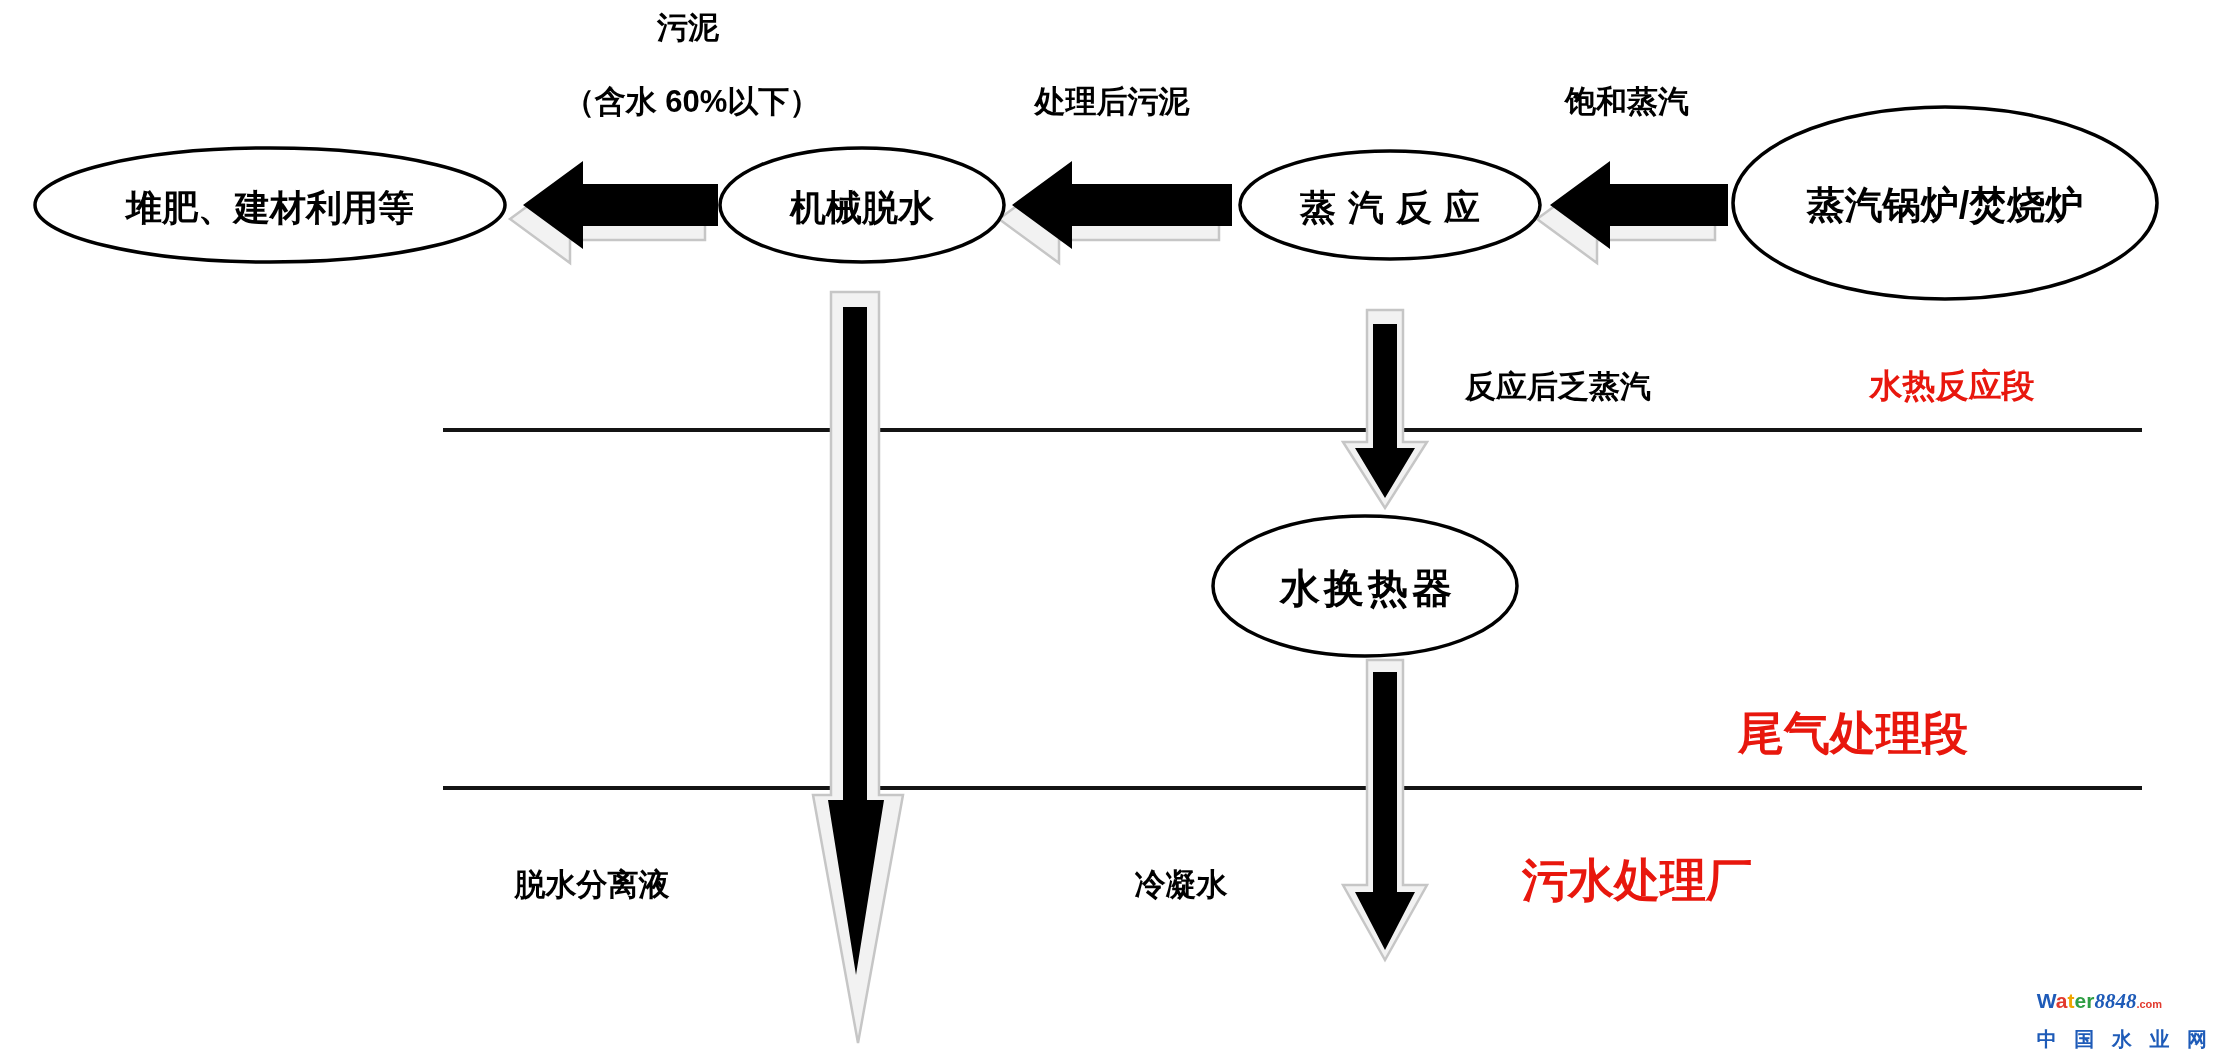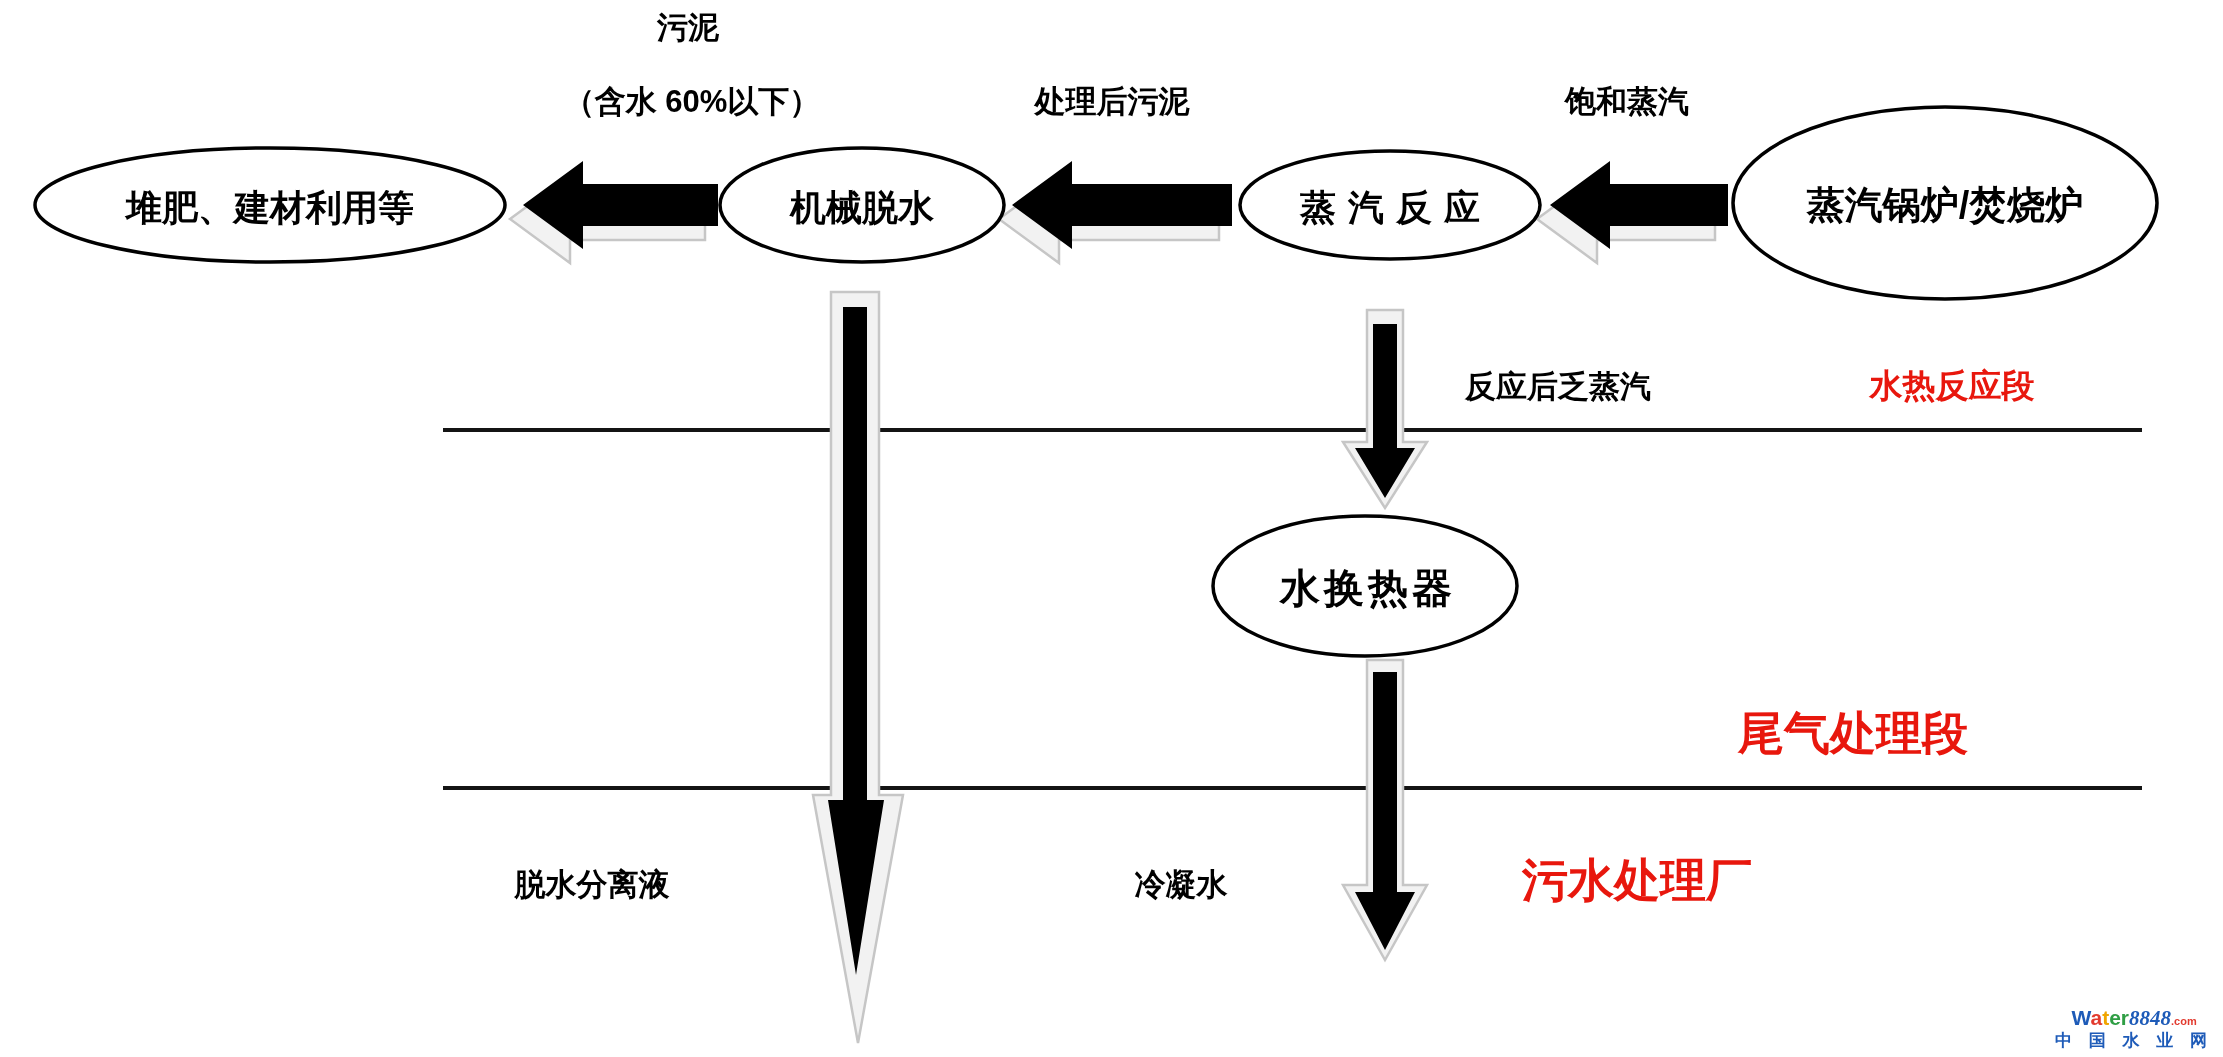--- a/index.html
+++ b/index.html
@@ -14,31 +14,31 @@
   .node-hx{font-size:40px;letter-spacing:4px;}
   .spaced{letter-spacing:12px;}
   .red{fill:#e8170d;}
   .redbig{font-size:46px;font-family:"Liberation Serif","DejaVu Serif",serif;}
   .redmid{font-size:33px;font-family:"Liberation Serif","DejaVu Serif",serif;}
   .shape{fill:#ffffff;stroke:#000000;stroke-width:3.5;}
   .shadow{fill:#f2f2f2;stroke:#c6c6c6;stroke-width:2.5;}
   .blackfill{fill:#000000;stroke:none;}
   .divider{stroke:#141414;stroke-width:4;}
   
-  .wm{position:absolute;right:10px;bottom:6px;text-align:center;line-height:1.15;
+  .wm{position:absolute;right:10px;bottom:6px;line-height:1.15;
       font-family:"Liberation Sans","DejaVu Sans",sans-serif;}
   .wm .row1{font-weight:bold;font-size:21px;letter-spacing:0px;}
   .wm .l-blue{color:#1e5bb8;}
   .wm .l-red{color:#e23a2e;}
   .wm .l-orange{color:#f0a500;}
   .wm .l-green{color:#2f9e44;}
   .wm .num{color:#1e5bb8;font-family:"Liberation Serif","DejaVu Serif",serif;
            font-style:italic;font-weight:bold;}
   .wm .tld{color:#e23a2e;font-size:11px;font-weight:bold;}
-  .wm .row2{color:#1e5bb8;font-weight:bold;font-size:17px;letter-spacing:6px;margin-top:1px;}
+  .wm .row2{color:#1e5bb8;font-weight:bold;font-size:20px;letter-spacing:6px;margin-top:15px;}
 </style>
 </head>
 <body>
 
 <div class="stage">
   <svg width="2223" height="1057" viewBox="0 0 2223 1057">
 
     <line class="divider" x1="443" y1="430" x2="2142" y2="430"></line>
     <line class="divider" x1="443" y1="788" x2="2142" y2="788"></line>
 

